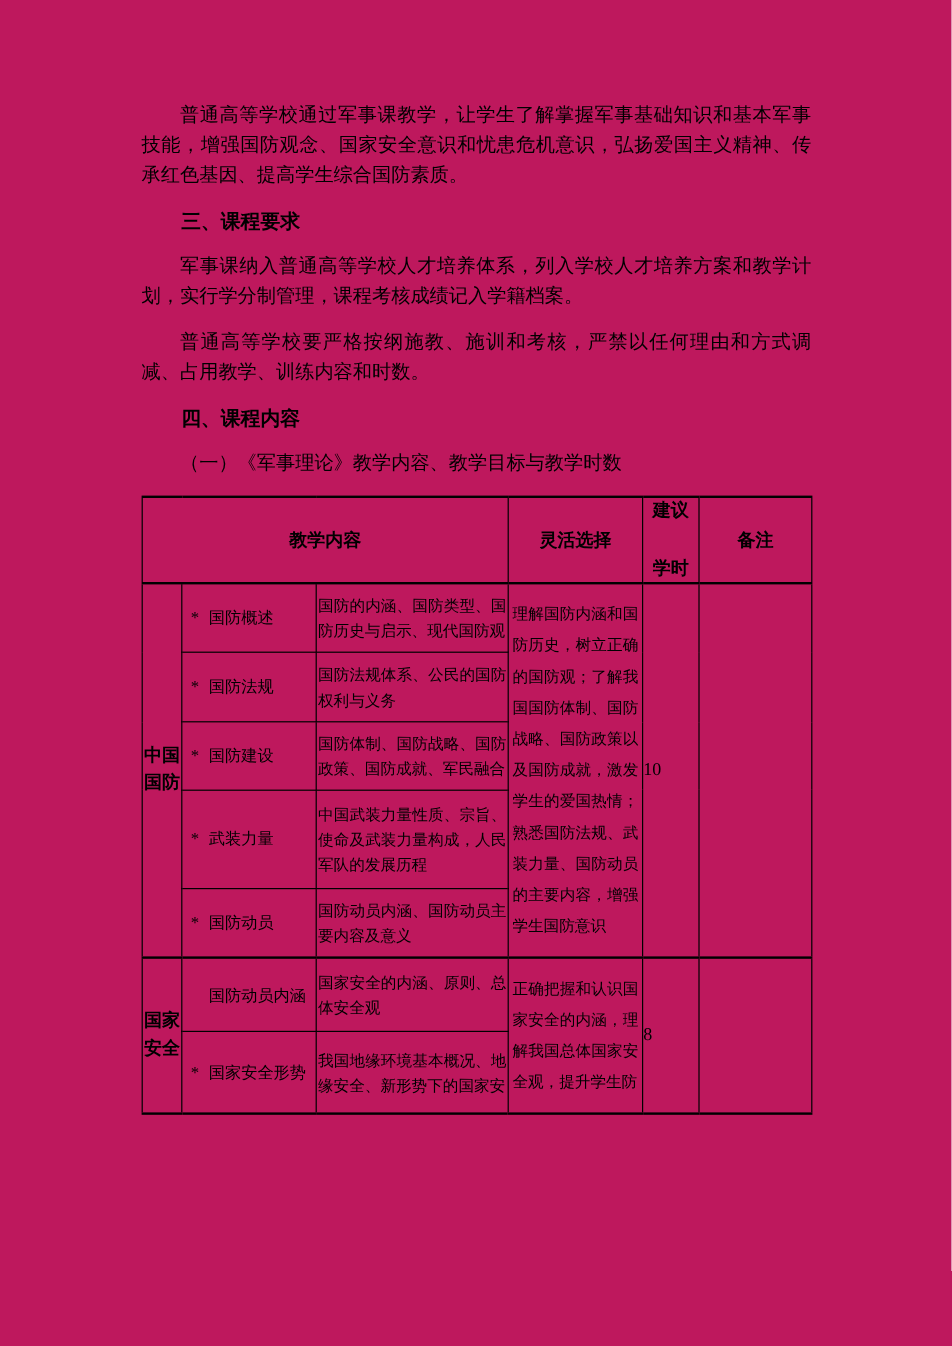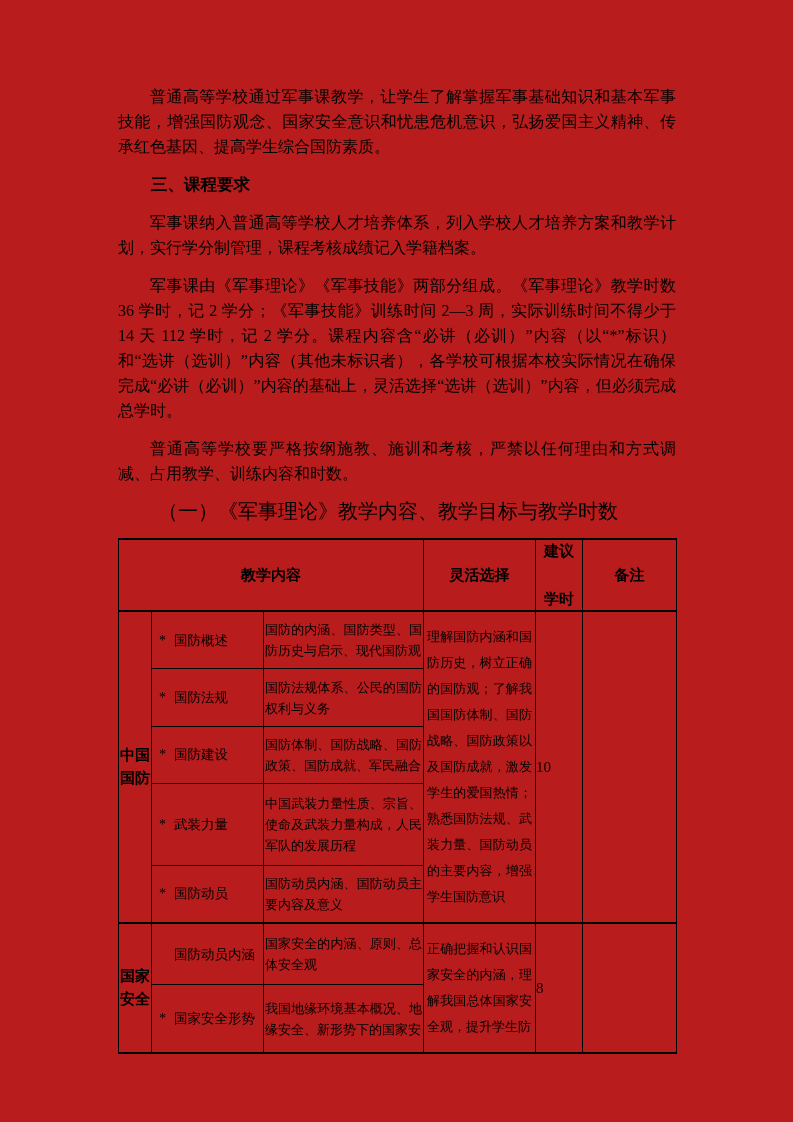--- a/index.html
+++ b/index.html
@@ -1,20 +1,20 @@
 <!DOCTYPE html>
 <html><head>
 <meta charset="utf-8">
 <style>
   * { margin:0; padding:0; box-sizing:border-box; }
   html,body { background:#ffffff; }
   .sheet {
     position:relative;
     width:793px; height:1122px;
-    background:#b91c1c;
+    background:#be185d;
     overflow:hidden;
     font-family:"Liberation Serif","DejaVu Serif",serif;
     color:#000000;
   }
   .content {
     position:absolute;
     left:118px; top:84px;
     width:558px;
   }
   p.body {
@@ -25,21 +25,21 @@
     margin:0 0 13px 0;
   }
   h2.sec-heading {
     font-size:16.5px;
     font-weight:bold;
     line-height:25px;
     text-indent:2em;
     margin:12px 0 13px 0;
   }
   p.sub-heading {
-    font-size:20px;
+    font-size:16px;
     line-height:25px;
     text-indent:2em;
     margin:12px 0 14px 0;
   }
   table.syllabus {
     border-collapse:collapse;
     table-layout:fixed;
     width:558px;
     margin-top:12px;
   }
@@ -98,24 +98,24 @@
 
 <div class="sheet">
   <div class="content">
 
     <p class="body">普通高等学校通过军事课教学，让学生了解掌握军事基础知识和基本军事技能，增强国防观念、国家安全意识和忧患危机意识，弘扬爱国主义精神、传承红色基因、提高学生综合国防素质。</p>
 
     <h2 class="sec-heading">三、课程要求</h2>
 
     <p class="body">军事课纳入普通高等学校人才培养体系，列入学校人才培养方案和教学计划，实行学分制管理，课程考核成绩记入学籍档案。</p>
 
-    <p class="body">军事课由《军事理论》《军事技能》两部分组成。《军事理论》教学时数 36 学时，记 2 学分；《军事技能》训练时间 2—3 周，实际训练时间不得少于 14 天 112 学时，记 2 学分。课程内容含“必讲（必训）”内容（以“*”标识）和“选讲（选训）”内容（其他未标识者），各学校可根据本校实际情况在确保完成“必讲（必训）”内容的基础上，灵活选择“选讲（选训）”内容，但必须完成总学时。</p>
 
     <p class="body">普通高等学校要严格按纲施教、施训和考核，严禁以任何理由和方式调减、占用教学、训练内容和时数。</p>
 
+    <h2 class="sec-heading">四、课程内容</h2>
 
     <p class="sub-heading">（一）《军事理论》教学内容、教学目标与教学时数</p>
 
     <table class="syllabus">
       <colgroup>
         <col style="width:33px">
         <col style="width:112px">
         <col style="width:160px">
         <col style="width:112px">
         <col style="width:47px">

